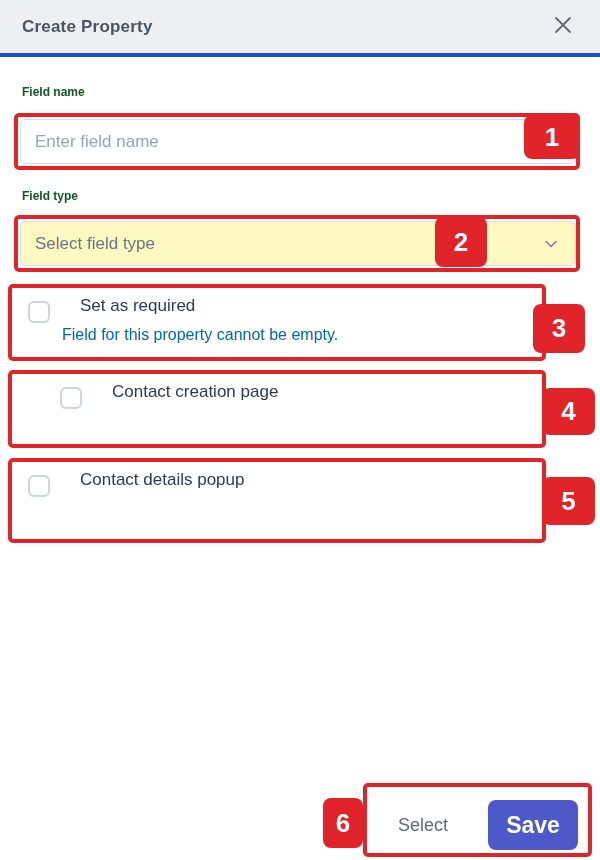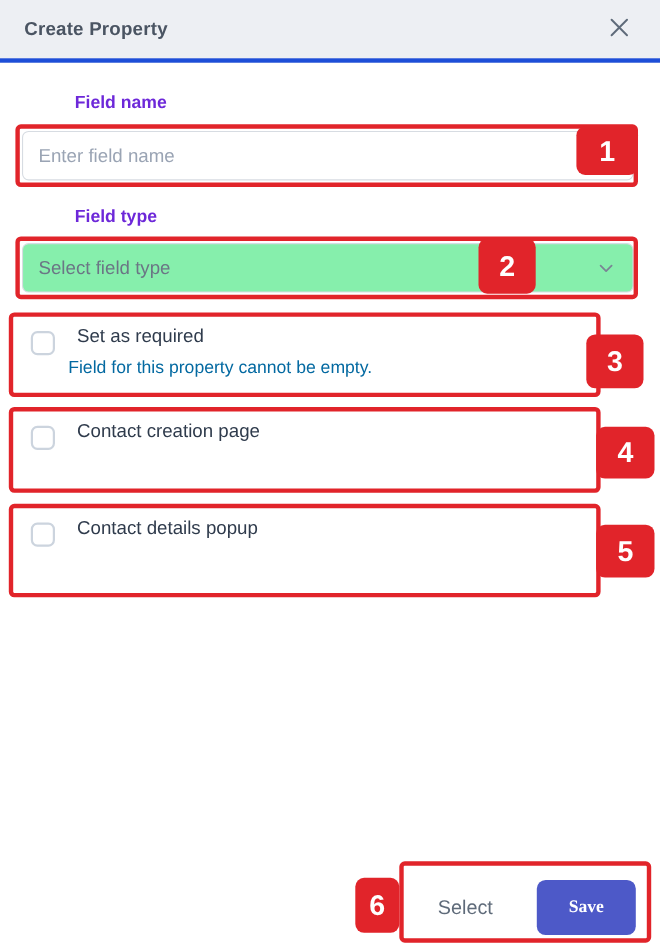--- a/index.html
+++ b/index.html
@@ -34,24 +34,23 @@
     display: flex; align-items: center; justify-content: center;
     cursor: pointer;
     background: transparent;
     border: none;
   }
 
   
   .field-label {
     position: absolute;
     left: 22px;
-    font-size: 16px;
-    font-weight: 700;
-    color: #6d28d9;
-    margin-left: 46px;
+    font-size: 12px;
+    font-weight: 700;
+    color: #14532d;
   }
   .label-field-name { top: 85px; }
   .label-field-type { top: 189px; }
 
   
   .text-input {
     position: absolute;
     left: 20px; top: 119px;
     width: 556px; height: 45px;
     border: 1px solid #d7dce2;
@@ -64,21 +63,21 @@
     outline: none;
   }
   .text-input::placeholder { color: #9aa4b4; }
 
   .select-box {
     position: absolute;
     left: 20px; top: 221px;
     width: 556px; height: 45px;
     border: 1px solid #d7dce2;
     border-radius: 6px;
-    background: #86efac;
+    background: #fef9c3;
     display: flex;
     align-items: center;
     padding: 0 14px;
     cursor: pointer;
   }
   .select-placeholder {
     font-size: 17px;
     color: #6b7685;
   }
   .chevron {
@@ -87,34 +86,34 @@
   }
 
   
   .check-row {
     position: absolute;
     left: 12px;
     width: 530px; height: 72px;
     background: #fff;
   }
   .row-1 { top: 288px; }
-  .row-2 { top: 374px; }
+  .row-2 { top: 374px; margin-left: 32px; }
   .row-3 { top: 462px; }
   .checkbox {
     position: absolute;
     left: 16px; top: 13px;
     width: 22px; height: 22px;
     border: 2px solid #ccd4de;
     border-radius: 6px;
     background: #fff;
     cursor: pointer;
   }
   .check-title {
     position: absolute;
-    left: 58px; top: 8px;
+    left: 68px; top: 8px;
     font-size: 17px;
     color: #2f3b4c;
   }
   .check-desc {
     position: absolute;
     left: 50px; top: 38px;
     font-size: 16px;
     color: #0369a1;
   }
 
@@ -130,22 +129,22 @@
     color: #5f6b7a;
     cursor: pointer;
   }
   .save-action {
     position: absolute;
     left: 488px; top: 800px;
     width: 90px; height: 50px;
     background: #4d59c8;
     border: none;
     border-radius: 8px;
-    font-family: Liberation Serif, serif;
-    font-size: 16px;
+    font-family: Liberation Sans, sans-serif;
+    font-size: 23px;
     font-weight: 700;
     color: #ffffff;
     cursor: pointer;
   }
 
   
   .ann-box {
     position: absolute;
     border: 4px solid #e1242a;
     border-radius: 5px;

